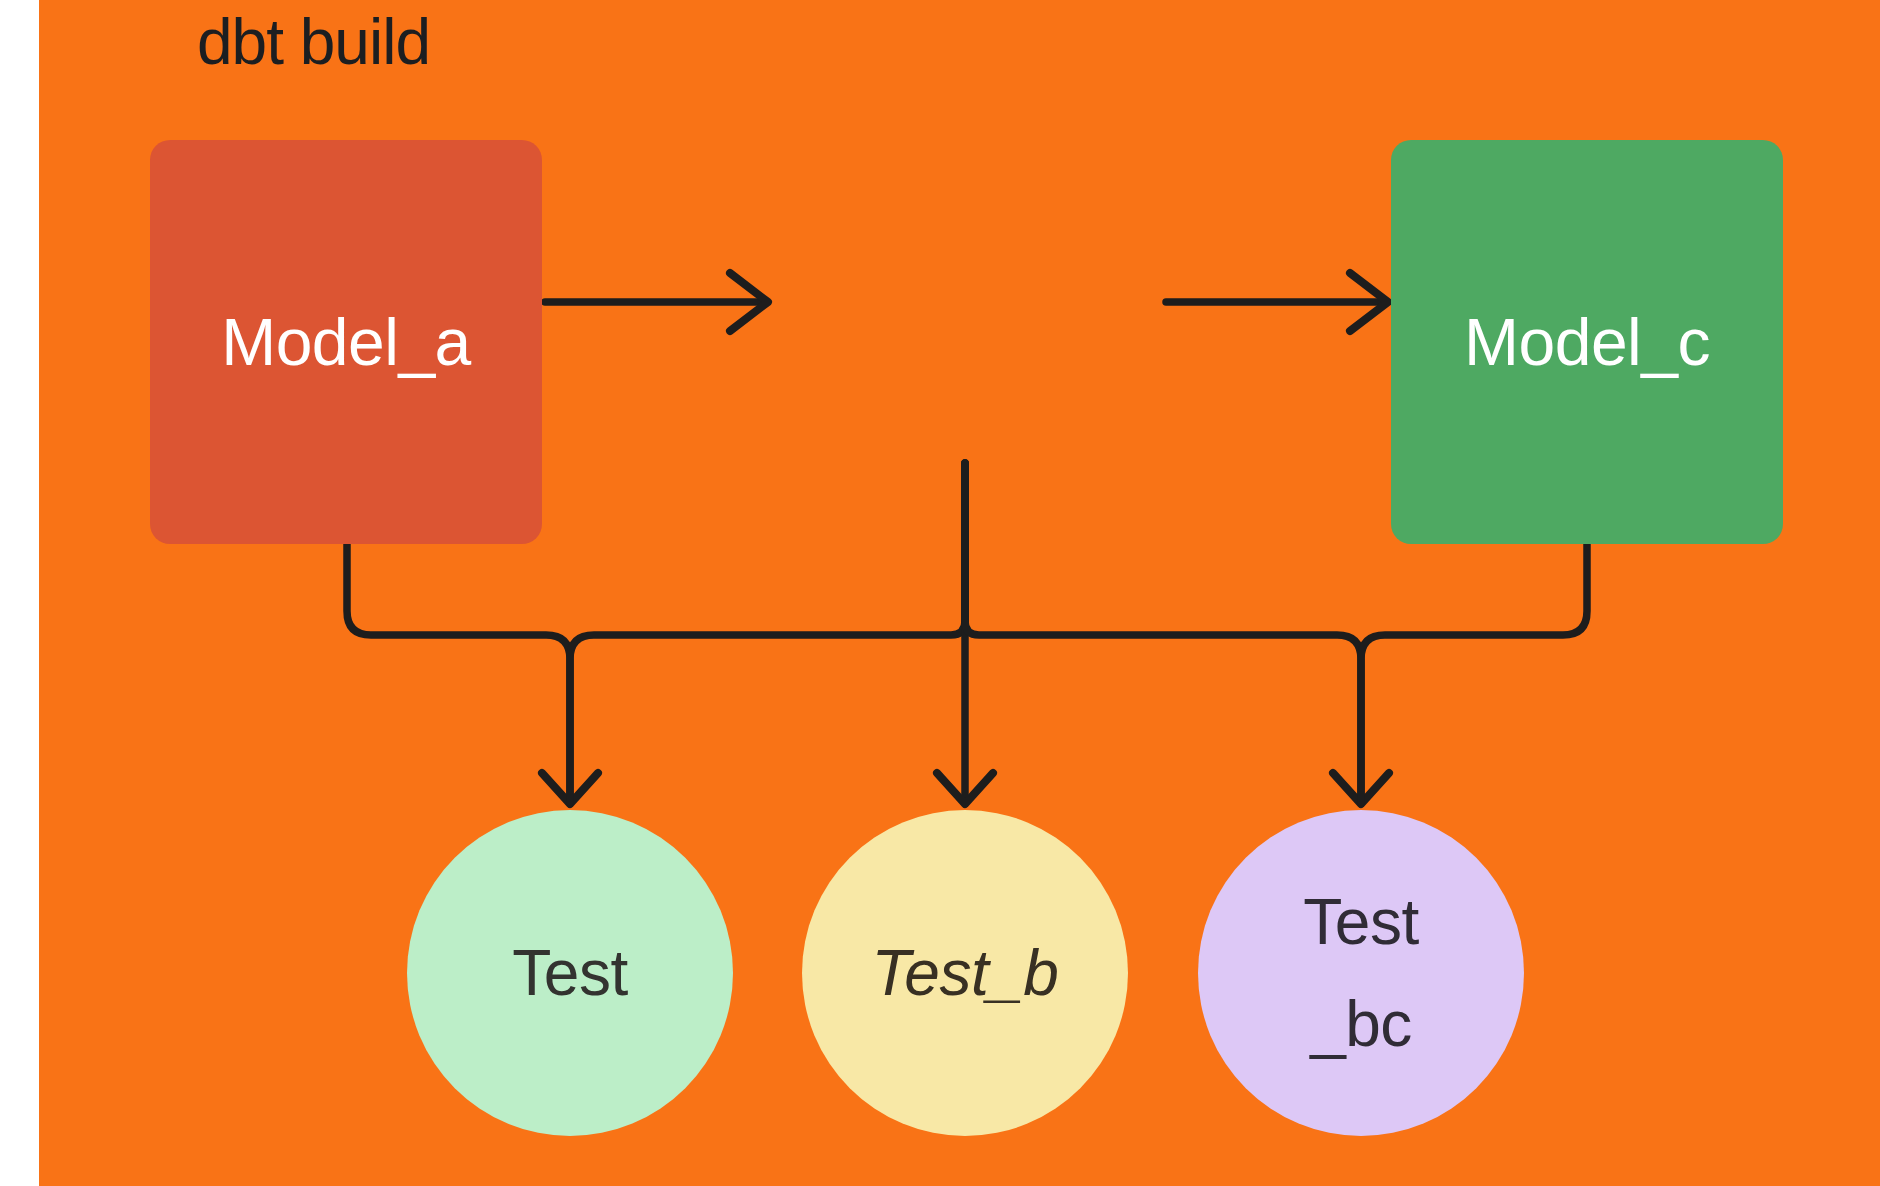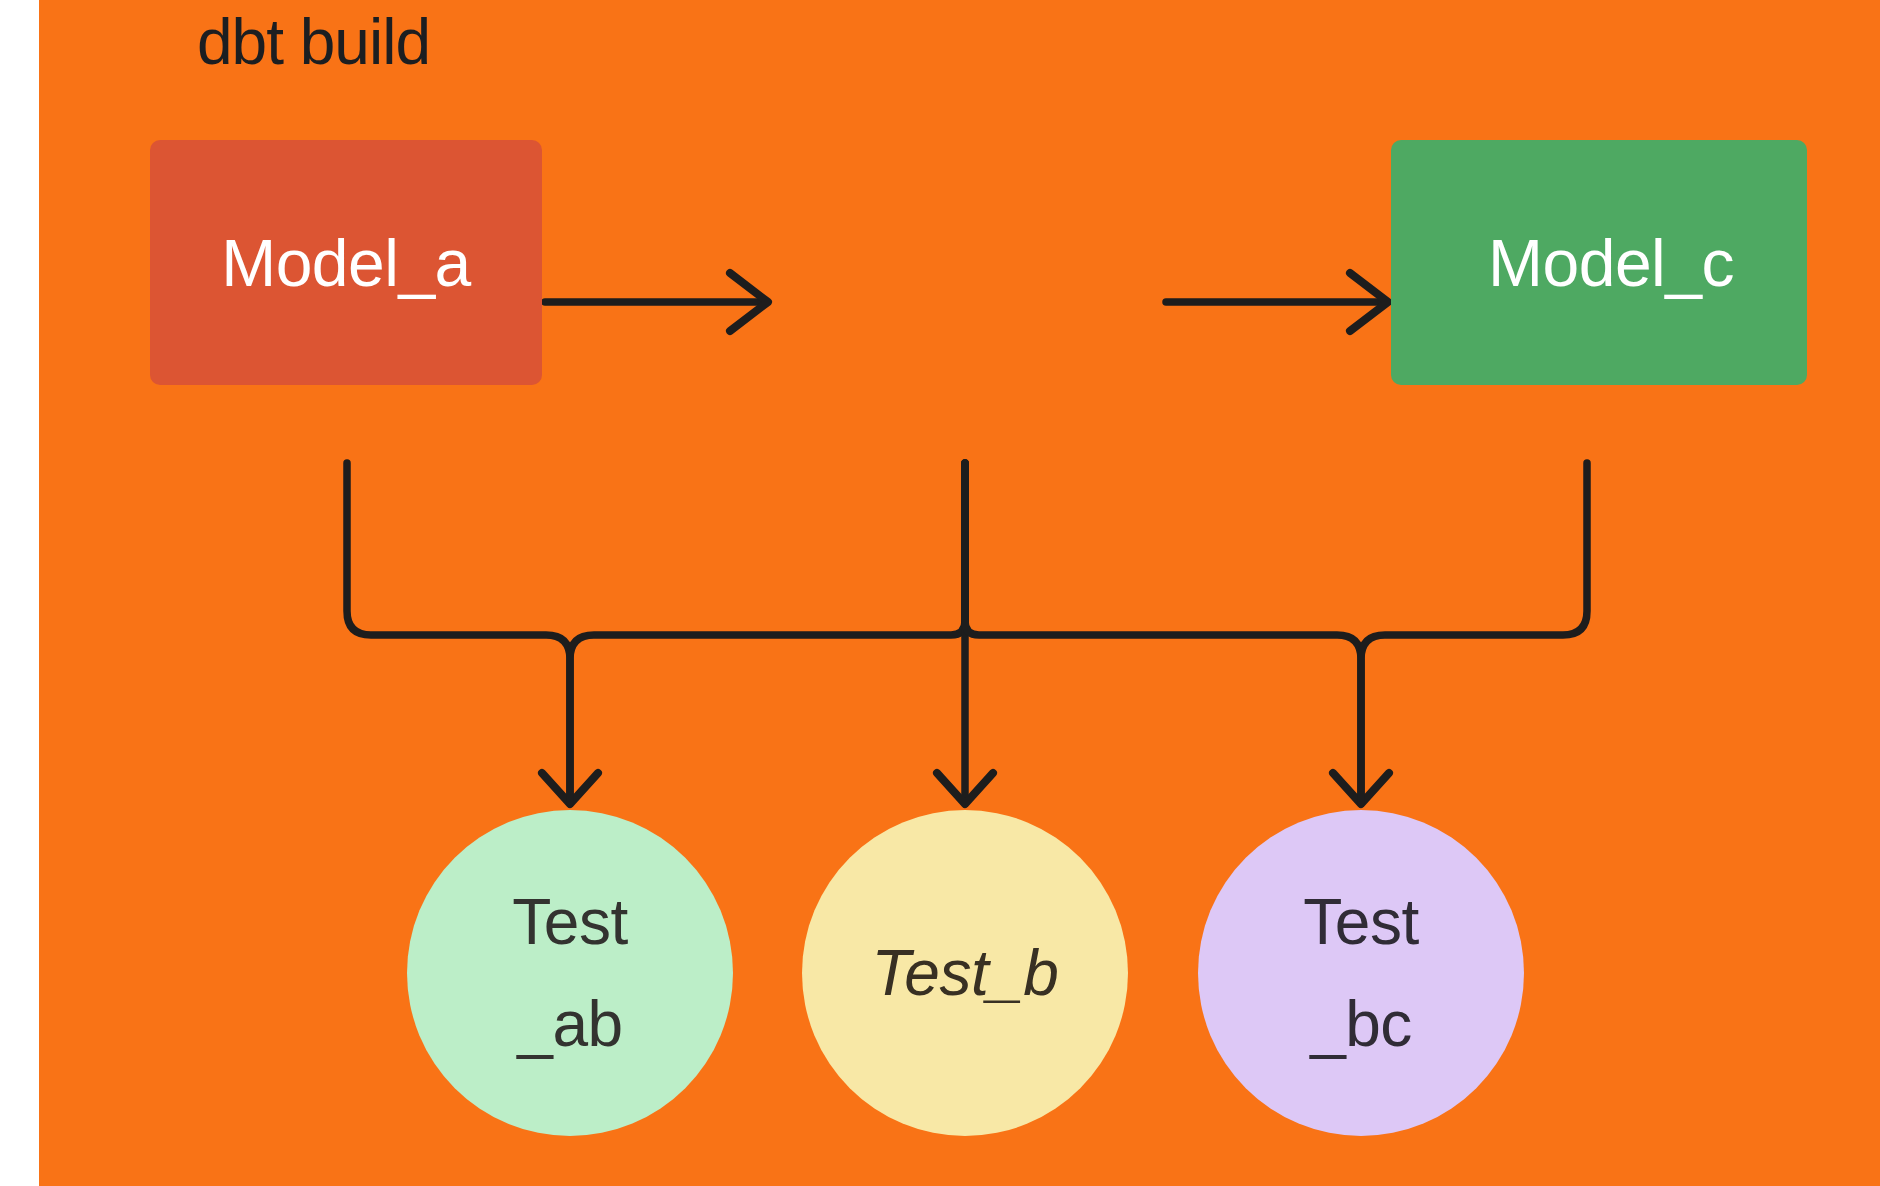--- a/index.html
+++ b/index.html
@@ -34,43 +34,43 @@
   svg.edges path.head{stroke-width:8px;}
   .node{
     position:absolute;
     display:flex;
     flex-direction:column;
     align-items:center;
     justify-content:center;
     text-align:center;
   }
   .box{
-    width:392px;height:245px;
-    border-radius:10px;
+    width:392px;height:404px;
+    border-radius:20px;
   }
   .box .lbl{
     font-size:66px;
     font-weight:400;
     letter-spacing:-0.5px;
     line-height:74px;
   }
   .circle{
     width:326px;height:326px;
     border-radius:50%;
   }
   .circle .line{
     display:block;
     font-size:64px;
     font-weight:400;
     letter-spacing:-0.5px;
     line-height:102px;
   }
   #model_a{left:111px;top:140px;}
   #model_b{left:731px;top:140px;}
-  #model_c{left:1352px;top:140px;padding-left:24px;}
+  #model_c{left:1352px;top:140px;}
   #test_ab{left:368px;top:810px;}
   #test_b{left:763px;top:810px;}
   #test_bc{left:1159px;top:810px;}
 </style>
 </head>
 <body>
 
 <div class="canvas" style="background: #f97316; margin-left: 39px;">
 
   <h1 class="title" style="color: rgb(28, 30, 33);">dbt build</h1>
@@ -115,21 +115,20 @@
     <span class="lbl">Model_a</span>
   </div>
 
 
   <div class="node box" id="model_c" style="background-color: rgb(78, 169, 98); color: rgb(255, 255, 255);">
     <span class="lbl">Model_c</span>
   </div>
 
   <div class="node circle" id="test_ab" style="background-color: rgb(188, 238, 200); color: rgb(51, 51, 48);">
     <span class="line">Test</span>
-    <span class="line">_ab</span>
   </div>
 
   <div class="node circle" id="test_b" style="background-color: rgb(248, 232, 166); color: rgb(56, 48, 35); font-style: italic;">
     <span class="line">Test_b</span>
     <span class="line"></span>
   </div>
 
   <div class="node circle" id="test_bc" style="background-color: rgb(221, 200, 246); color: rgb(48, 44, 54);">
     <span class="line">Test</span>
     <span class="line">_bc</span>

